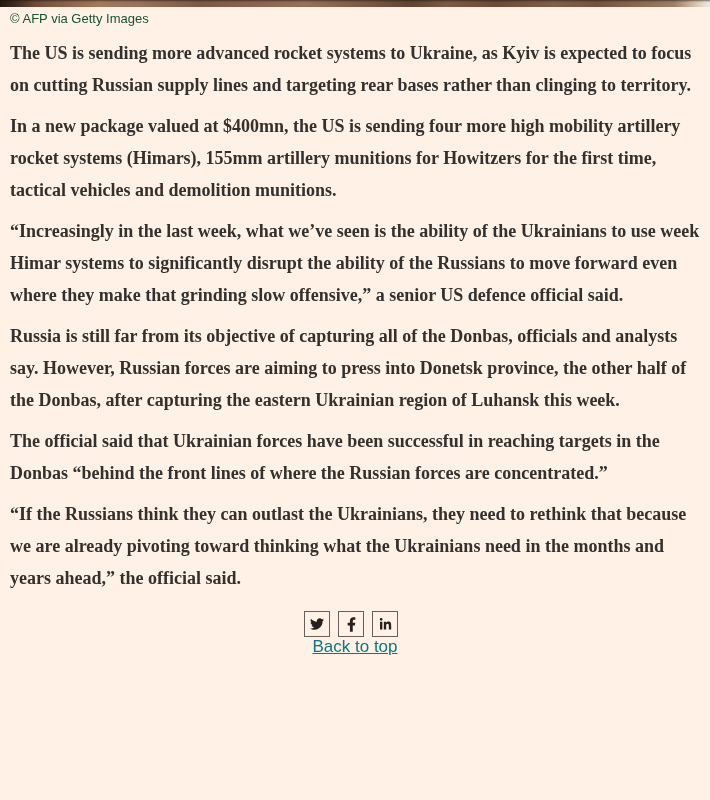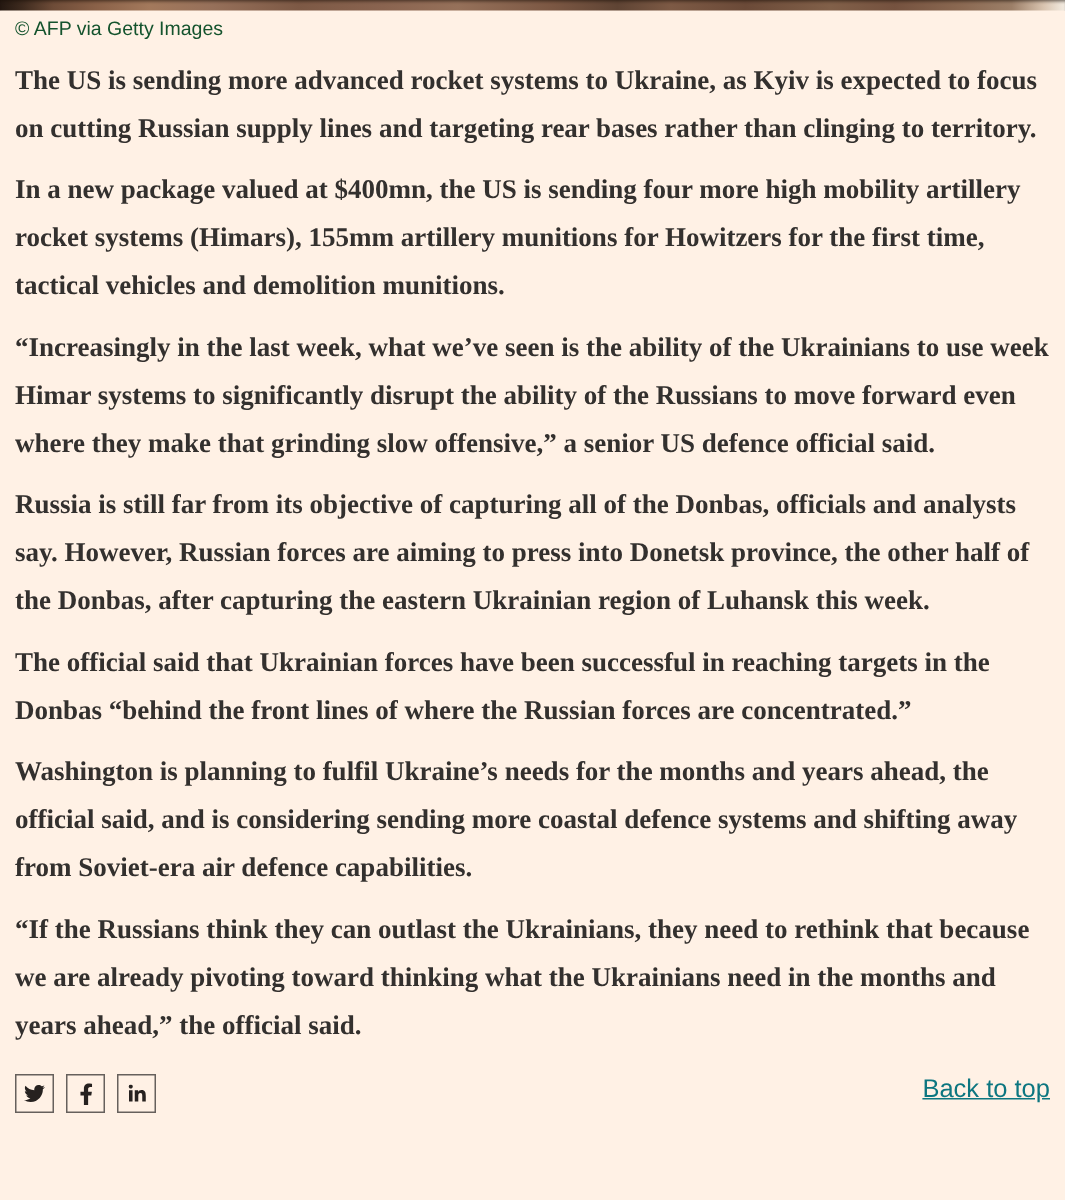--- a/index.html
+++ b/index.html
@@ -32,21 +32,21 @@
   .article p {
     margin: 0 0 9px;
     font-family: "Liberation Serif", serif;
     font-size: 18px; line-height: 32px;
     color: #33302e;
     font-weight: bold;
   }
 
   .share-row {
     margin: 17px 10px 0;
-    display: flex; justify-content: space-between; align-items: flex-start;
+    display: flex; justify-content: space-between; align-items: center; flex-direction: column;
   }
   .share-buttons { display: flex; }
   .share-btn {
     width: 26px; height: 26px;
     border: 1px solid #66605c;
     background: transparent;
     display: flex; align-items: center; justify-content: center;
     margin-right: 8px;
     cursor: pointer;
     padding: 0;
@@ -67,21 +67,20 @@
   <div class="photo-strip"></div>
 
   <div class="caption">© AFP via Getty Images</div>
 
   <div class="article">
     <p>The US is sending more advanced rocket systems to Ukraine, as Kyiv is expected to focus on cutting Russian supply lines and targeting rear bases rather than clinging to territory.</p>
     <p>In a new package valued at $400mn, the US is sending four more high mobility artillery rocket systems (Himars), 155mm artillery munitions for Howitzers for the first time, tactical vehicles and demolition munitions.</p>
     <p>“Increasingly in the last week, what we’ve seen is the ability of the Ukrainians to use week Himar systems to significantly disrupt the ability of the Russians to move forward even where they make that grinding slow offensive,” a senior US defence official said.</p>
     <p>Russia is still far from its objective of capturing all of the Donbas, officials and analysts say. However, Russian forces are aiming to press into Donetsk province, the other half of the Donbas, after capturing the eastern Ukrainian region of Luhansk this week.</p>
     <p>The official said that Ukrainian forces have been successful in reaching targets in the Donbas “behind the front lines of where the Russian forces are concentrated.”</p>
-    <p>Washington is planning to fulfil Ukraine’s needs for the months and years ahead, the official said, and is considering sending more coastal defence systems and shifting away from Soviet-era air defence capabilities.</p>
     <p>“If the Russians think they can outlast the Ukrainians, they need to rethink that because we are already pivoting toward thinking what the Ukrainians need in the months and years ahead,” the official said.</p>
   </div>
 
   <div class="share-row">
     <div class="share-buttons">
 
       <button class="share-btn">
         <span>
           <svg width="14" height="14" viewBox="0 0 512 512" aria-hidden="true">
             <path d="M459.37 151.716c.325 4.548.325 9.097.325 13.645 0 138.72-105.583 298.558-298.558 298.558-59.452 0-114.68-17.219-161.137-47.106 8.447.974 16.568 1.299 25.34 1.299 49.055 0 94.213-16.568 130.274-44.832-46.132-.975-84.792-31.188-98.112-72.772 6.498.974 12.995 1.624 19.818 1.624 9.421 0 18.843-1.3 27.614-3.573-48.081-9.747-84.143-51.98-84.143-102.985v-1.299c13.969 7.797 30.214 12.67 47.431 13.319-28.264-18.843-46.781-51.005-46.781-87.391 0-19.492 5.197-37.36 14.294-52.954 51.655 63.675 129.3 105.258 216.365 109.807-1.624-7.797-2.599-15.918-2.599-24.04 0-57.828 46.782-104.934 104.934-104.934 30.213 0 57.502 12.67 76.67 33.137 23.715-4.548 46.456-13.32 66.599-25.34-7.798 24.366-24.366 44.833-46.132 57.827 21.117-2.273 41.584-8.122 60.426-16.243-14.292 20.791-32.161 39.308-52.628 54.253z"></path>

